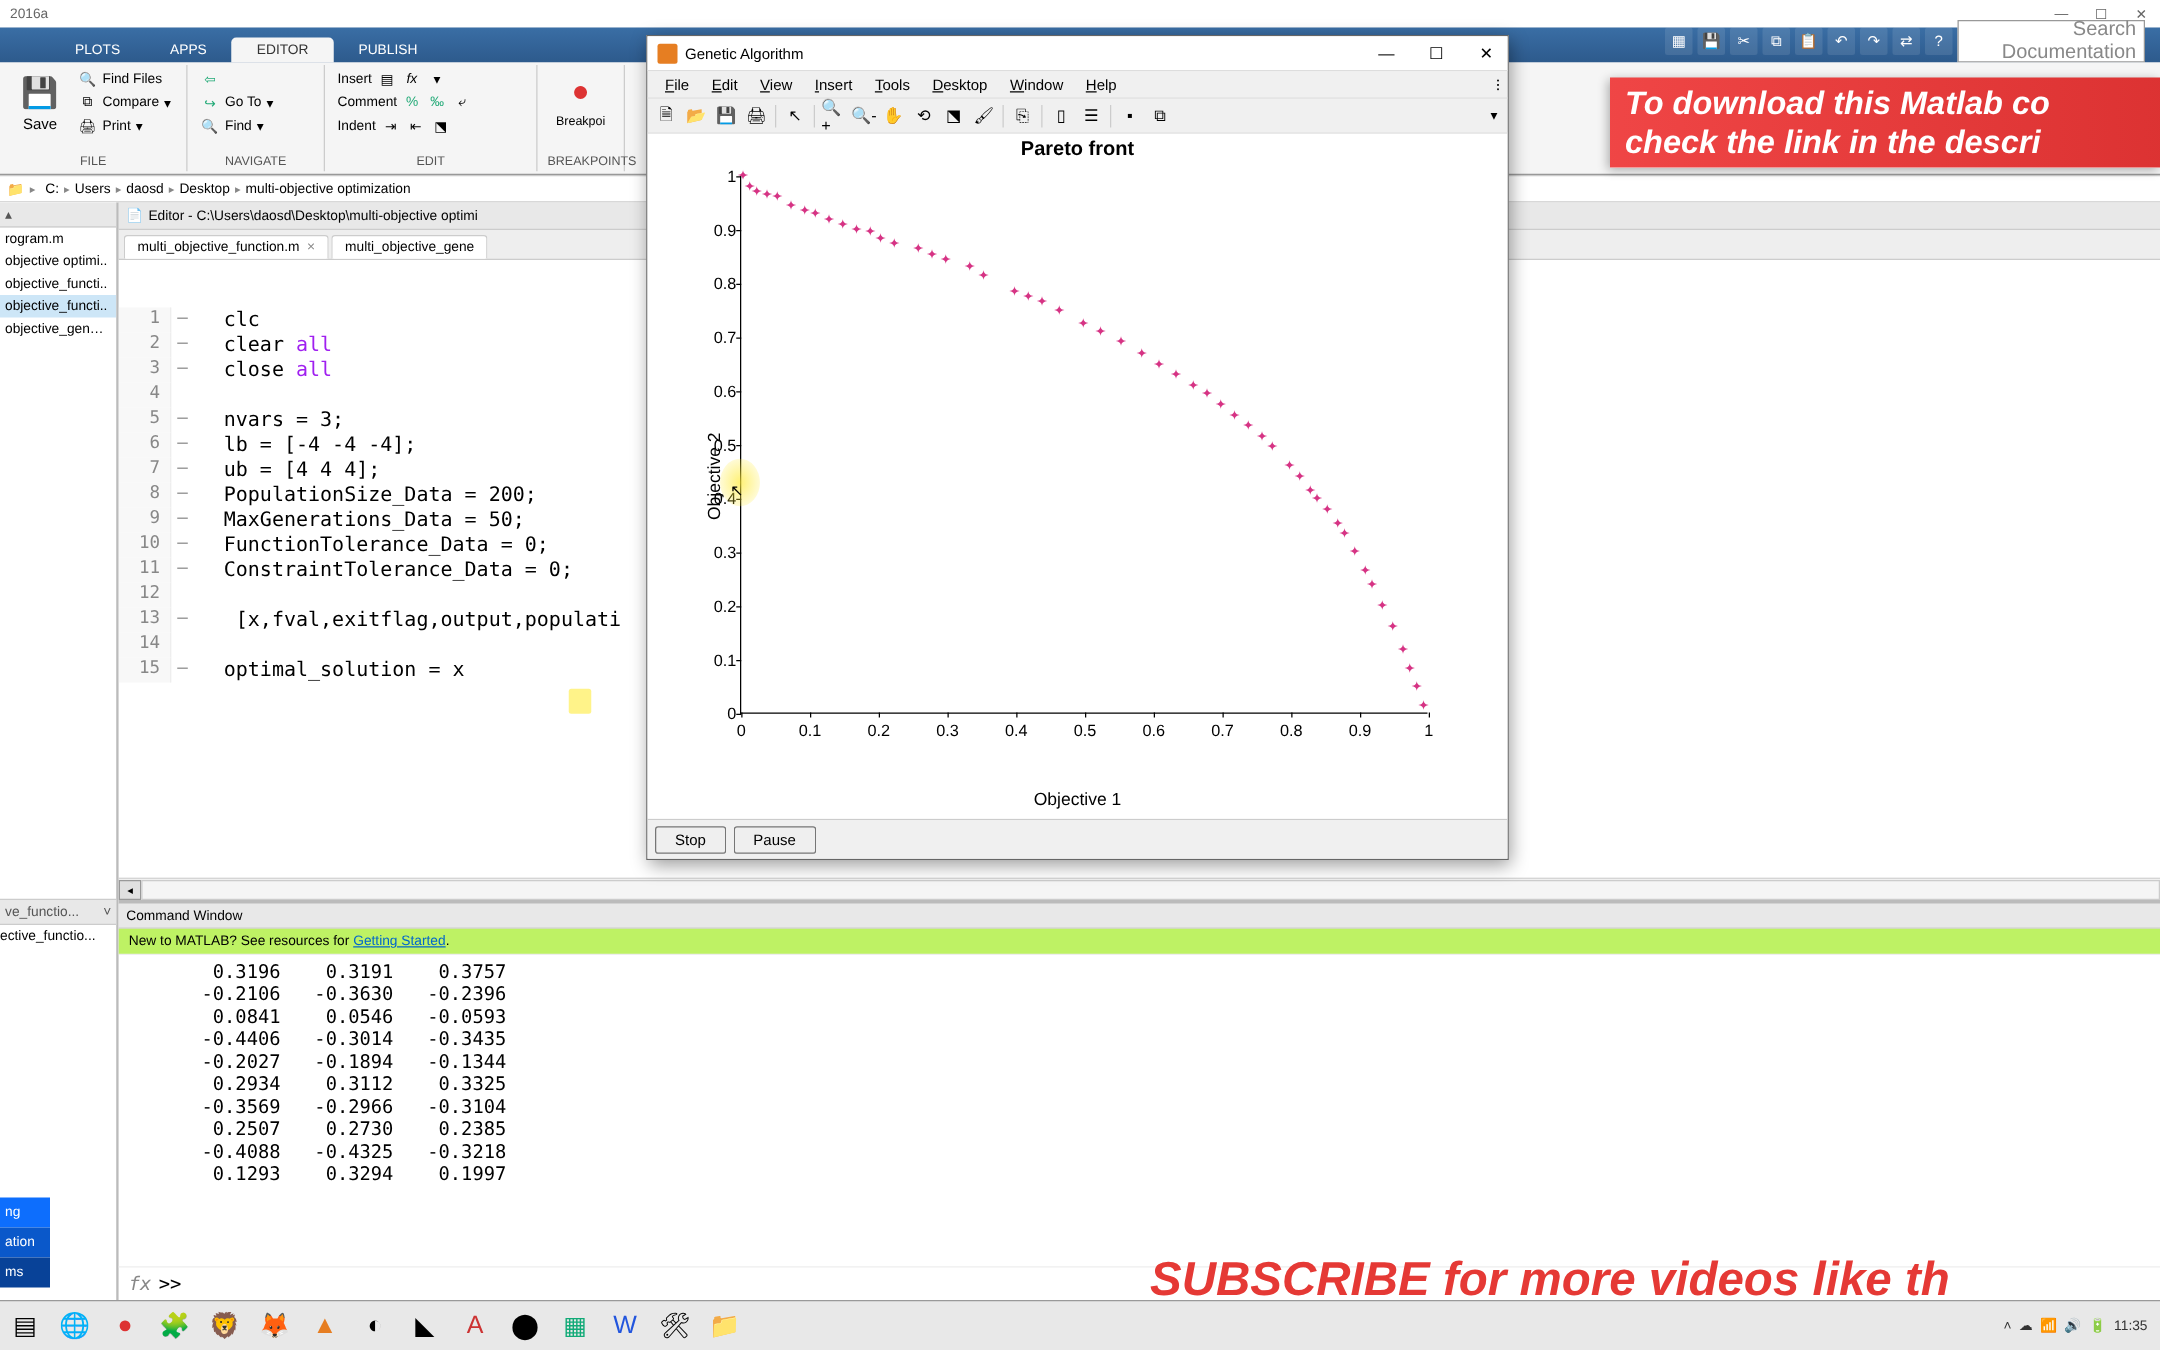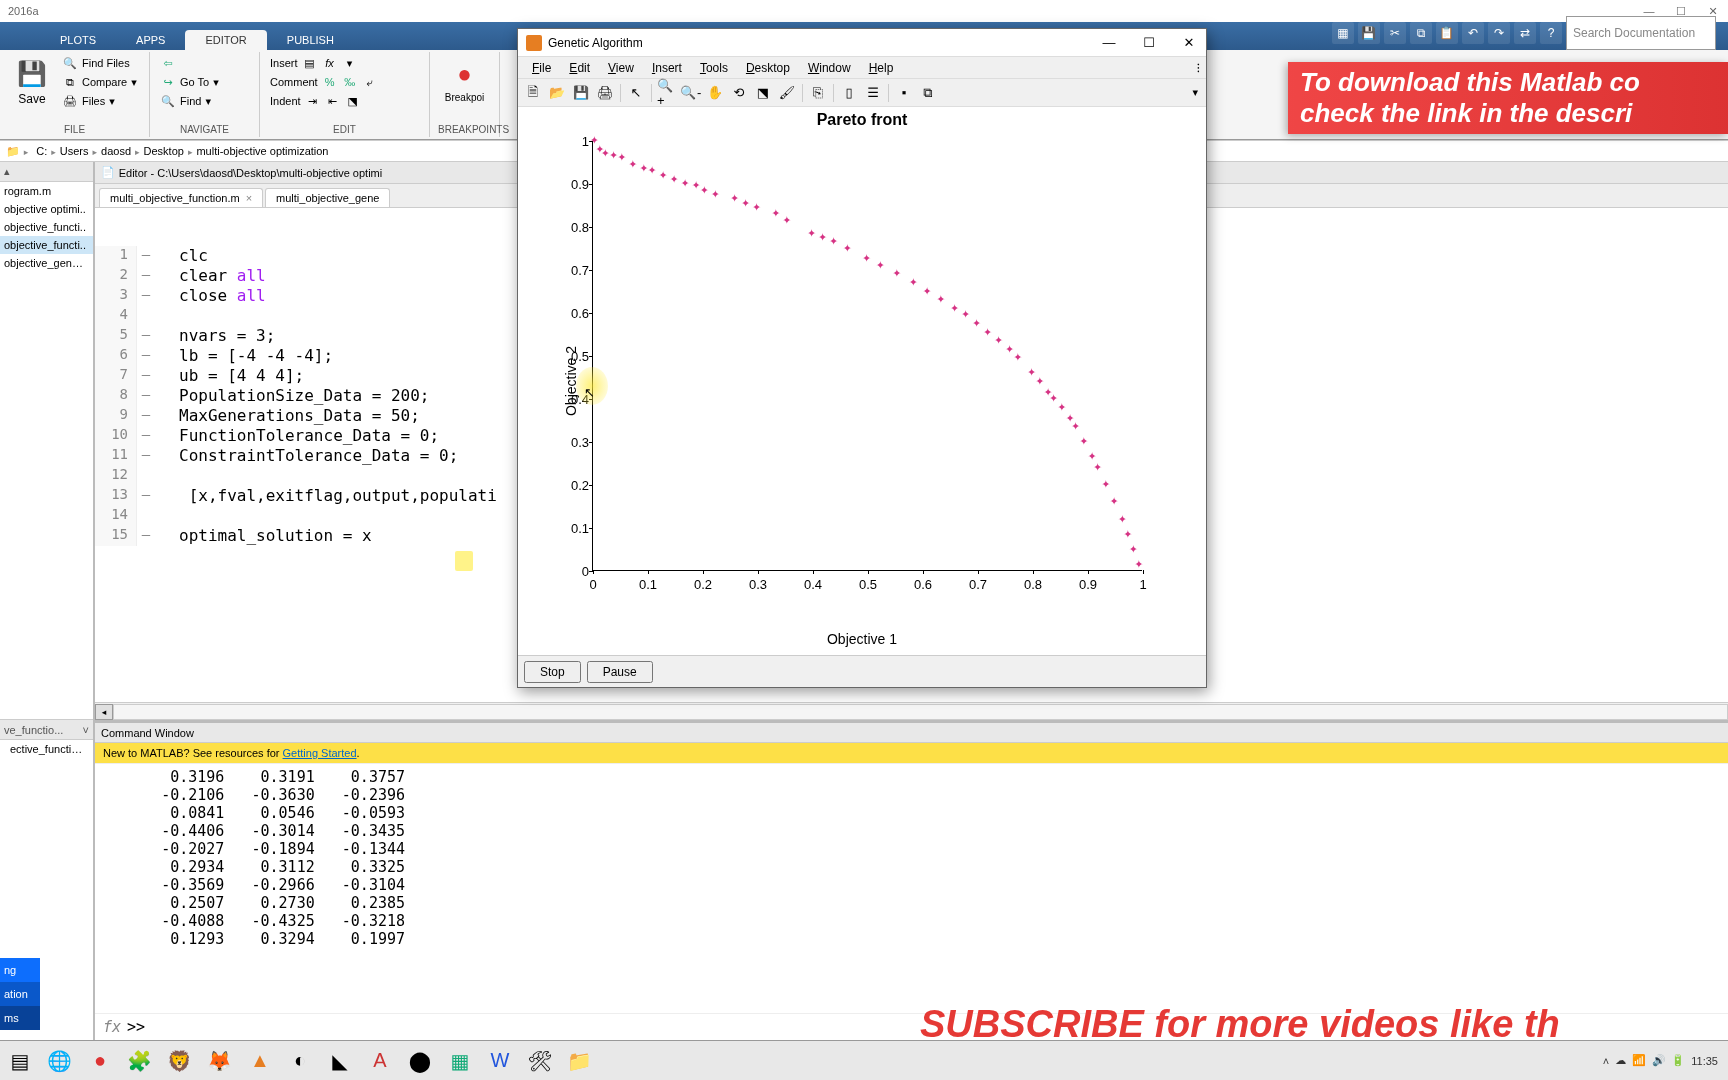--- a/index.html
+++ b/index.html
@@ -9,21 +9,21 @@
 .titlebar { height: 22px; background: #fff; display: flex; align-items: center; padding: 0 8px; color: #666; font-size: 11px; }
 .titlebar .win-controls { margin-left: auto; display: flex; gap: 18px; }
 .titlebar .win-controls span { width: 14px; height: 14px; display: inline-flex; align-items: center; justify-content: center; cursor: pointer; }
 
 
 .main-tabs { height: 28px; background: linear-gradient(#3a6ea5, #2d5a8c); display: flex; align-items: flex-end; padding: 0 12px 0 40px; }
 .main-tabs .tab { padding: 4px 20px; color: #fff; font-size: 11px; cursor: pointer; border-top-left-radius: 4px; border-top-right-radius: 4px; display: flex; align-items: center; gap: 6px; }
 .main-tabs .tab.active { background: #f5f5f5; color: #333; }
 .main-tabs .right-tools { margin-left: auto; display: flex; gap: 4px; align-items: center; }
 .right-tools .tool-icon { width: 22px; height: 22px; background: rgba(255,255,255,0.1); border-radius: 2px; display: inline-flex; align-items: center; justify-content: center; color: #fff; cursor: pointer; }
-.search-doc { width: 150px; height: 34px; background: #fff; border: 1px solid #999; padding: 0 6px; font-size: 12px; color: #888; display: flex; align-items: center; text-align: right; }
+.search-doc { width: 150px; height: 34px; background: #fff; border: 1px solid #999; padding: 0 6px; font-size: 16px; color: #888; display: flex; align-items: center; text-align: right; }
 
 
 .ribbon { height: 90px; background: #f5f5f5; border-bottom: 1px solid #999; display: flex; padding: 2px 0; position: relative; }
 .ribbon-section { border-right: 1px solid #ccc; padding: 2px 8px; display: flex; flex-direction: column; justify-content: space-between; }
 .ribbon-section .section-label { text-align: center; font-size: 10px; color: #555; margin-top: auto; padding-top: 2px; }
 .big-btn { display: flex; flex-direction: column; align-items: center; gap: 2px; padding: 4px 8px; cursor: pointer; }
 .big-btn .icon { width: 32px; height: 32px; display: flex; align-items: center; justify-content: center; font-size: 24px; }
 .ribbon-row { display: flex; align-items: center; gap: 4px; padding: 1px 2px; font-size: 11px; cursor: pointer; }
 .ribbon-row .sm-icon { width: 16px; height: 16px; display: inline-flex; align-items: center; justify-content: center; }
 .ribbon-col { display: flex; flex-direction: column; gap: 1px; }
@@ -38,21 +38,21 @@
 .breadcrumb-bar .sep::after { content: '▸'; color: #888; font-size: 9px; }
 
 
 .workspace { display: flex; height: calc(100% - 22px - 28px - 90px - 22px - 40px); }
 .left-col { width: 95px; border-right: 2px solid #bbb; background: #fff; display: flex; flex-direction: column; }
 .left-col .folder-pane { flex: 1; overflow: hidden; border-bottom: 1px solid #ccc; }
 .left-col .hdr { height: 20px; background: #e8e8e8; display: flex; align-items: center; padding: 0 4px; font-size: 11px; color: #555; border-bottom: 1px solid #ccc; }
 .folder-item { padding: 3px 4px; font-size: 11px; white-space: nowrap; overflow: hidden; text-overflow: ellipsis; cursor: pointer; }
 .folder-item.sel { background: #cde6f7; }
 .details-pane { height: 320px; }
-.details-item { padding: 3px 10px; font-size: 11px; white-space: nowrap; overflow: hidden; text-overflow: ellipsis; cursor: pointer; }
+.details-item { padding: 3px 0; font-size: 11px; white-space: nowrap; overflow: hidden; text-overflow: ellipsis; cursor: pointer; }
 
 .center-col { flex: 1; display: flex; flex-direction: column; min-width: 0; }
 .editor-header { height: 22px; background: #e8e8e8; border-bottom: 1px solid #ccc; display: flex; align-items: center; padding: 0 6px; font-size: 11px; gap: 4px; }
 .file-tabs { height: 24px; background: #eee; border-bottom: 1px solid #ccc; display: flex; align-items: flex-end; padding: 0 4px; }
 .file-tab { background: #fff; border: 1px solid #ccc; border-bottom: none; padding: 3px 10px; font-size: 11px; margin-right: 2px; border-top-left-radius: 3px; border-top-right-radius: 3px; cursor: pointer; display: flex; align-items: center; gap: 6px; text-align: center; }
 .file-tab .close { color: #888; cursor: pointer; }
 
 .code-editor { flex: 1; background: #fff; font-family: 'Consolas', monospace; font-size: 16px; overflow: auto; position: relative; white-space: pre; }
 .code-line { display: flex; min-height: 20px; }
 .line-num { width: 42px; text-align: right; color: #888; padding-right: 8px; font-size: 14px; background: #f8f8f8; border-right: 1px solid #eee; user-select: none; }
@@ -61,21 +61,21 @@
 .str { color: #a020f0; }
 .code-highlight { position: absolute; left: 360px; top: 343px; width: 18px; height: 20px; background: rgba(255,235,59,0.6); border-radius: 2px; }
 .code-continued { position: absolute; top: 292px; left: 1120px; white-space: nowrap; font-family: 'Consolas', monospace; font-size: 16px; color: #000; }
 
 .hscroll { height: 18px; background: #f0f0f0; border-top: 1px solid #ccc; display: flex; align-items: center; }
 .hscroll .arrow { width: 18px; height: 16px; border: 1px solid #999; background: #e0e0e0; display: flex; align-items: center; justify-content: center; font-size: 9px; cursor: pointer; }
 .hscroll .track { flex: 1; background: #f5f5f5; height: 16px; border: 1px solid #ccc; }
 
 .cmd-window { border-top: 3px solid #bbb; background: #fff; display: flex; flex-direction: column; height: 320px; }
 .cmd-header { height: 20px; background: #e8e8e8; border-bottom: 1px solid #ccc; padding: 0 6px; display: flex; align-items: center; font-size: 11px; }
-.cmd-banner { background: #fde047; padding: 4px 8px; font-size: 11px; border-bottom: 1px solid #eee; }
+.cmd-banner { background: #bef264; padding: 4px 8px; font-size: 11px; border-bottom: 1px solid #eee; }
 .cmd-banner a { color: #0066cc; text-decoration: underline; cursor: pointer; }
 .cmd-output { flex: 1; font-family: 'Consolas', monospace; font-size: 15px; padding: 4px 12px; overflow: auto; white-space: pre; }
 .cmd-prompt { border-top: 1px solid #eee; padding: 4px 8px; font-family: 'Consolas', monospace; font-size: 15px; display: flex; align-items: center; gap: 6px; }
 .fx { font-style: italic; color: #888; }
 
 .statusbar { height: 22px; background: #f5f5f5; border-top: 1px solid #ccc; display: flex; align-items: center; font-size: 11px; }
 .statusbar .status-r { margin-left: auto; display: flex; gap: 12px; padding: 0 8px; }
 .statusbar .box { border: 1px inset #ccc; padding: 1px 10px; background: #fff; }
 
 
@@ -167,21 +167,21 @@
             <span class="sm-icon">🔍</span>
             <span>Find Files</span>
           </div>
         <div class="ribbon-row">
             <span class="sm-icon">⧉</span>
             <span>Compare</span>
             <span>▾</span>
           </div>
         <div class="ribbon-row">
             <span class="sm-icon">🖨</span>
-            <span>Files</span>
+            <span>Print</span>
             <span>▾</span>
           </div>
       </div>
     </div>
     <div class="section-label">FILE</div>
   </div>
   <div class="ribbon-section" style="width:110px">
     <div class="ribbon-col">
       <div class="ribbon-row">
           <span class="sm-icon" style="color:#2a7">⇦</span>

